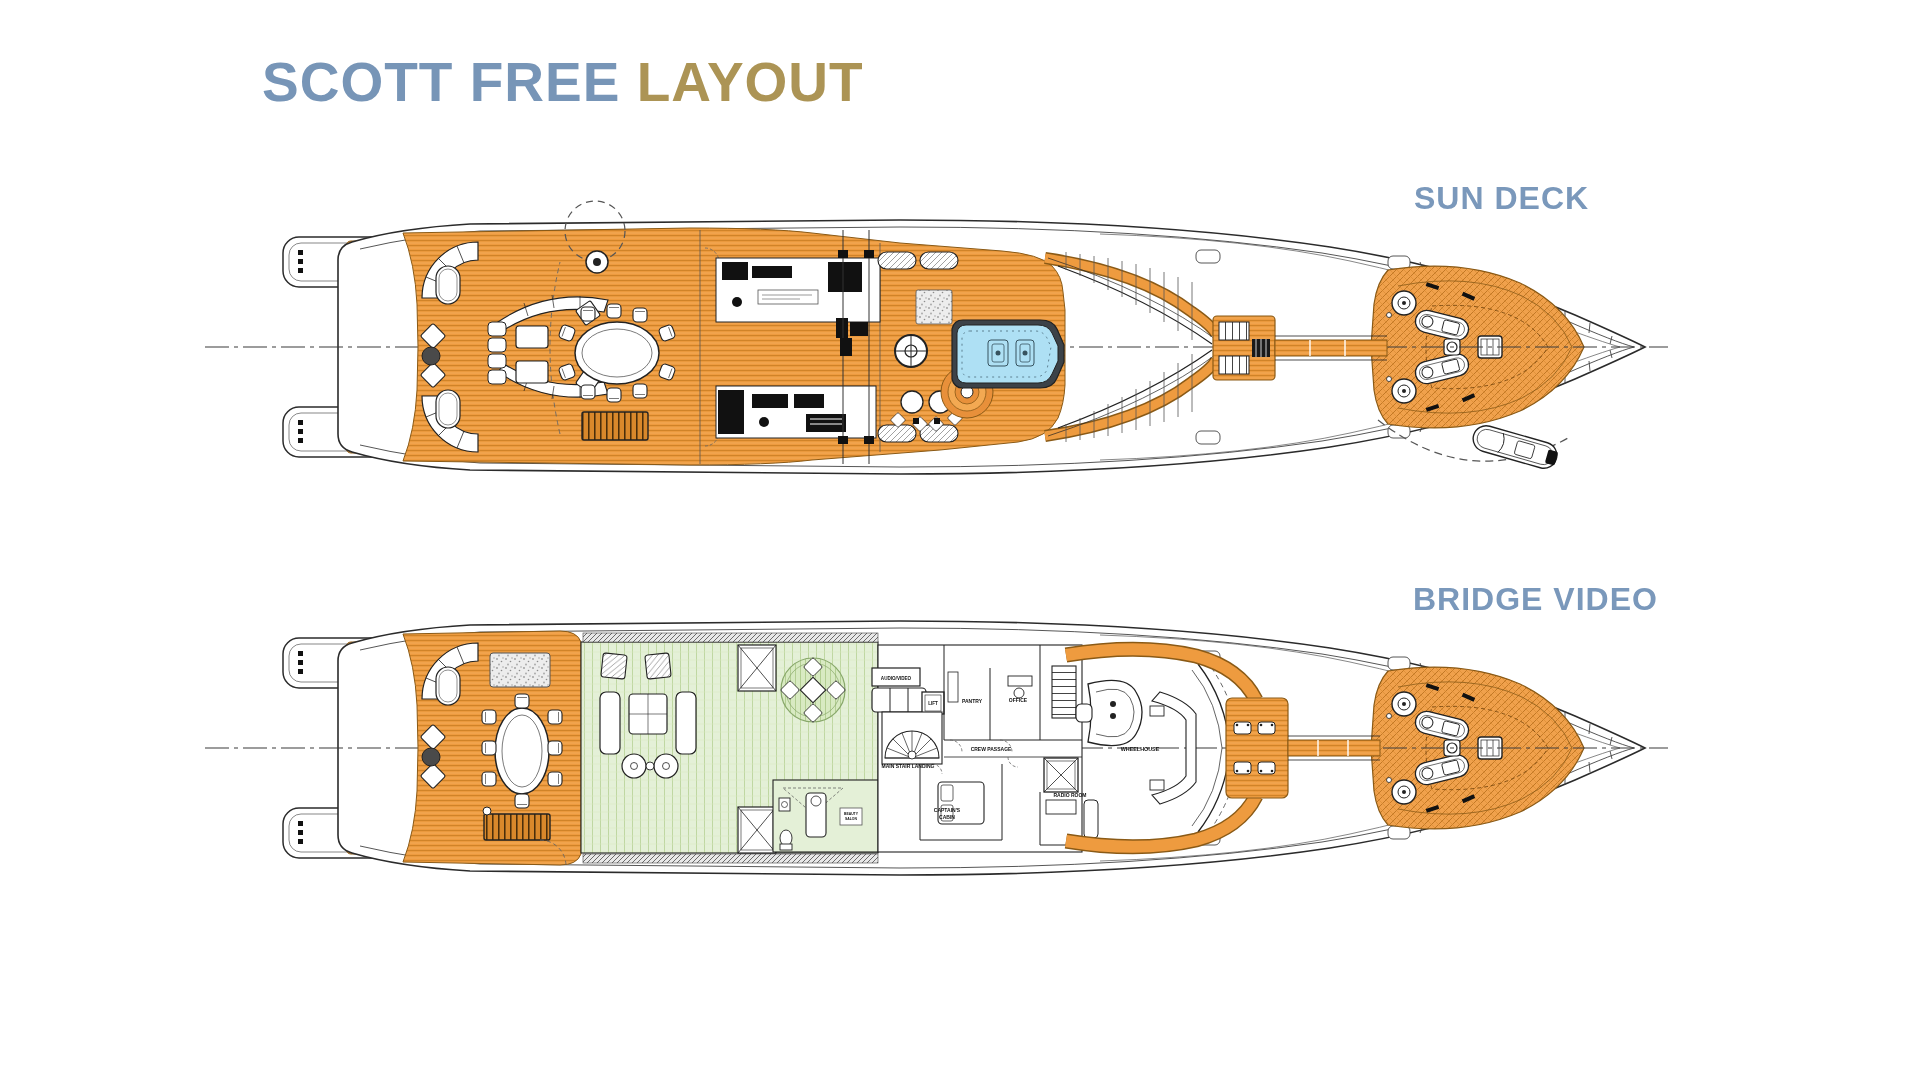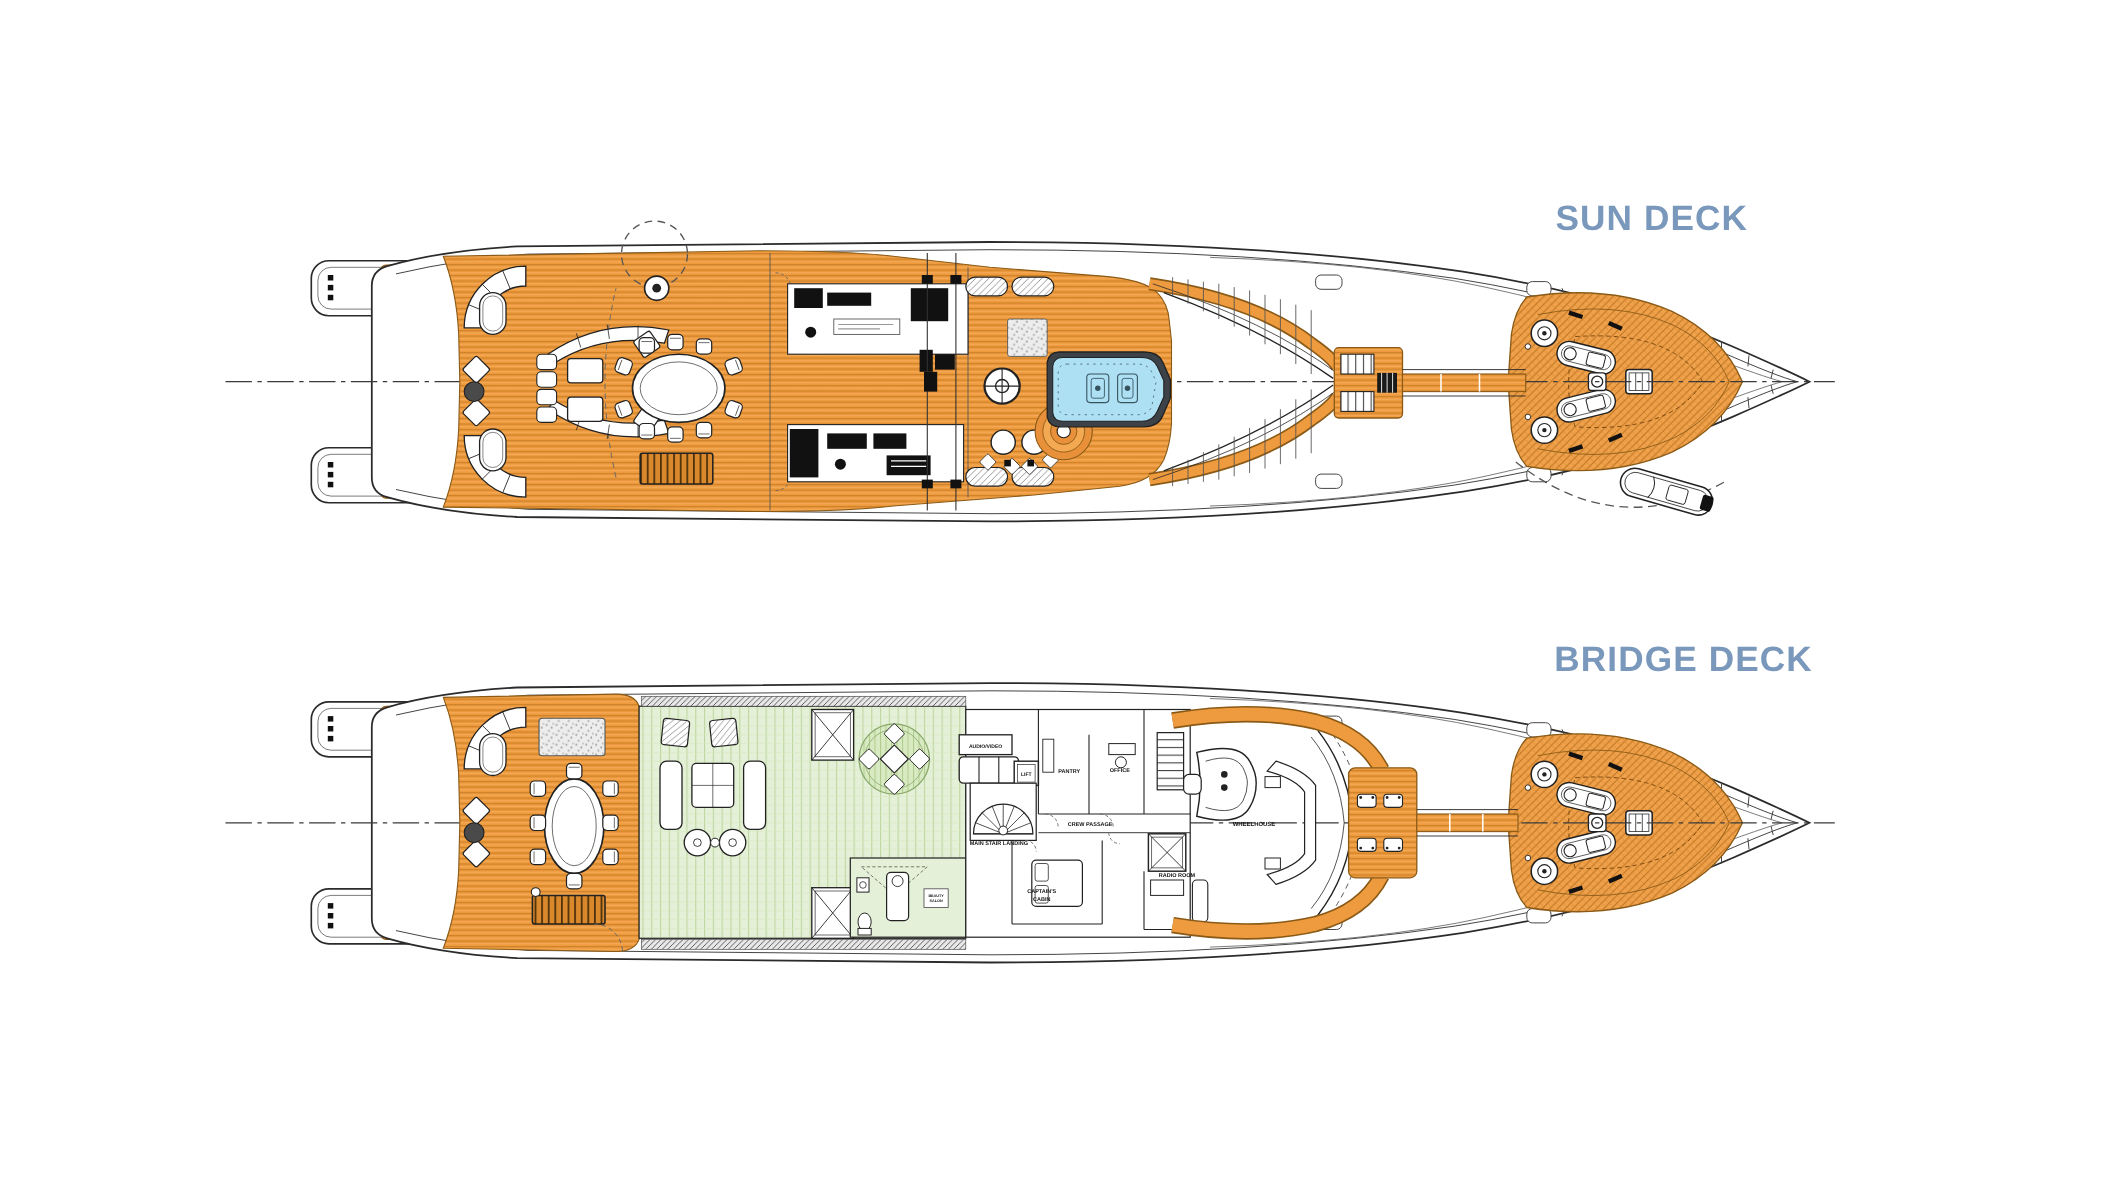--- a/index.html
+++ b/index.html
@@ -11,23 +11,26 @@
   .deck-label{position:absolute;font-size:32px;font-weight:bold;color:#7A98BB;letter-spacing:1px;white-space:nowrap;}
   #sun-label{left:1414px;top:180px;}
   #bridge-label{left:1413px;top:581px;}
   svg text{font-family:"Liberation Sans",sans-serif;fill:#111;font-weight:bold;}
 </style>
 </head>
 <body>
 
 <div class="canvas">
 
+  <div class="title">
+    <span class="main">SCOTT FREE</span><span>&nbsp;</span><span class="accent">LAYOUT</span>
+  </div>
 
   <div class="deck-label" id="sun-label">SUN DECK</div>
-  <div class="deck-label" id="bridge-label">BRIDGE DECK</div>
+  <div class="deck-label" id="bridge-label">BRIDGE VIDEO</div>
 
   <svg width="1920" height="1080" viewBox="0 0 1920 1080">
     <defs>
       <pattern id="plankO" width="6" height="5" patternUnits="userSpaceOnUse">
         <rect width="6" height="5" fill="#EE9B3F"></rect>
         <line x1="0" y1="0.6" x2="6" y2="0.6" stroke="#C87D22" stroke-width="0.9"></line>
         <line x1="0" y1="3" x2="6" y2="3" stroke="#F6B469" stroke-width="0.6"></line>
       </pattern>
       <pattern id="bowHatch" width="7" height="7" patternUnits="userSpaceOnUse">
         <rect width="7" height="7" fill="#F0A14C"></rect>

